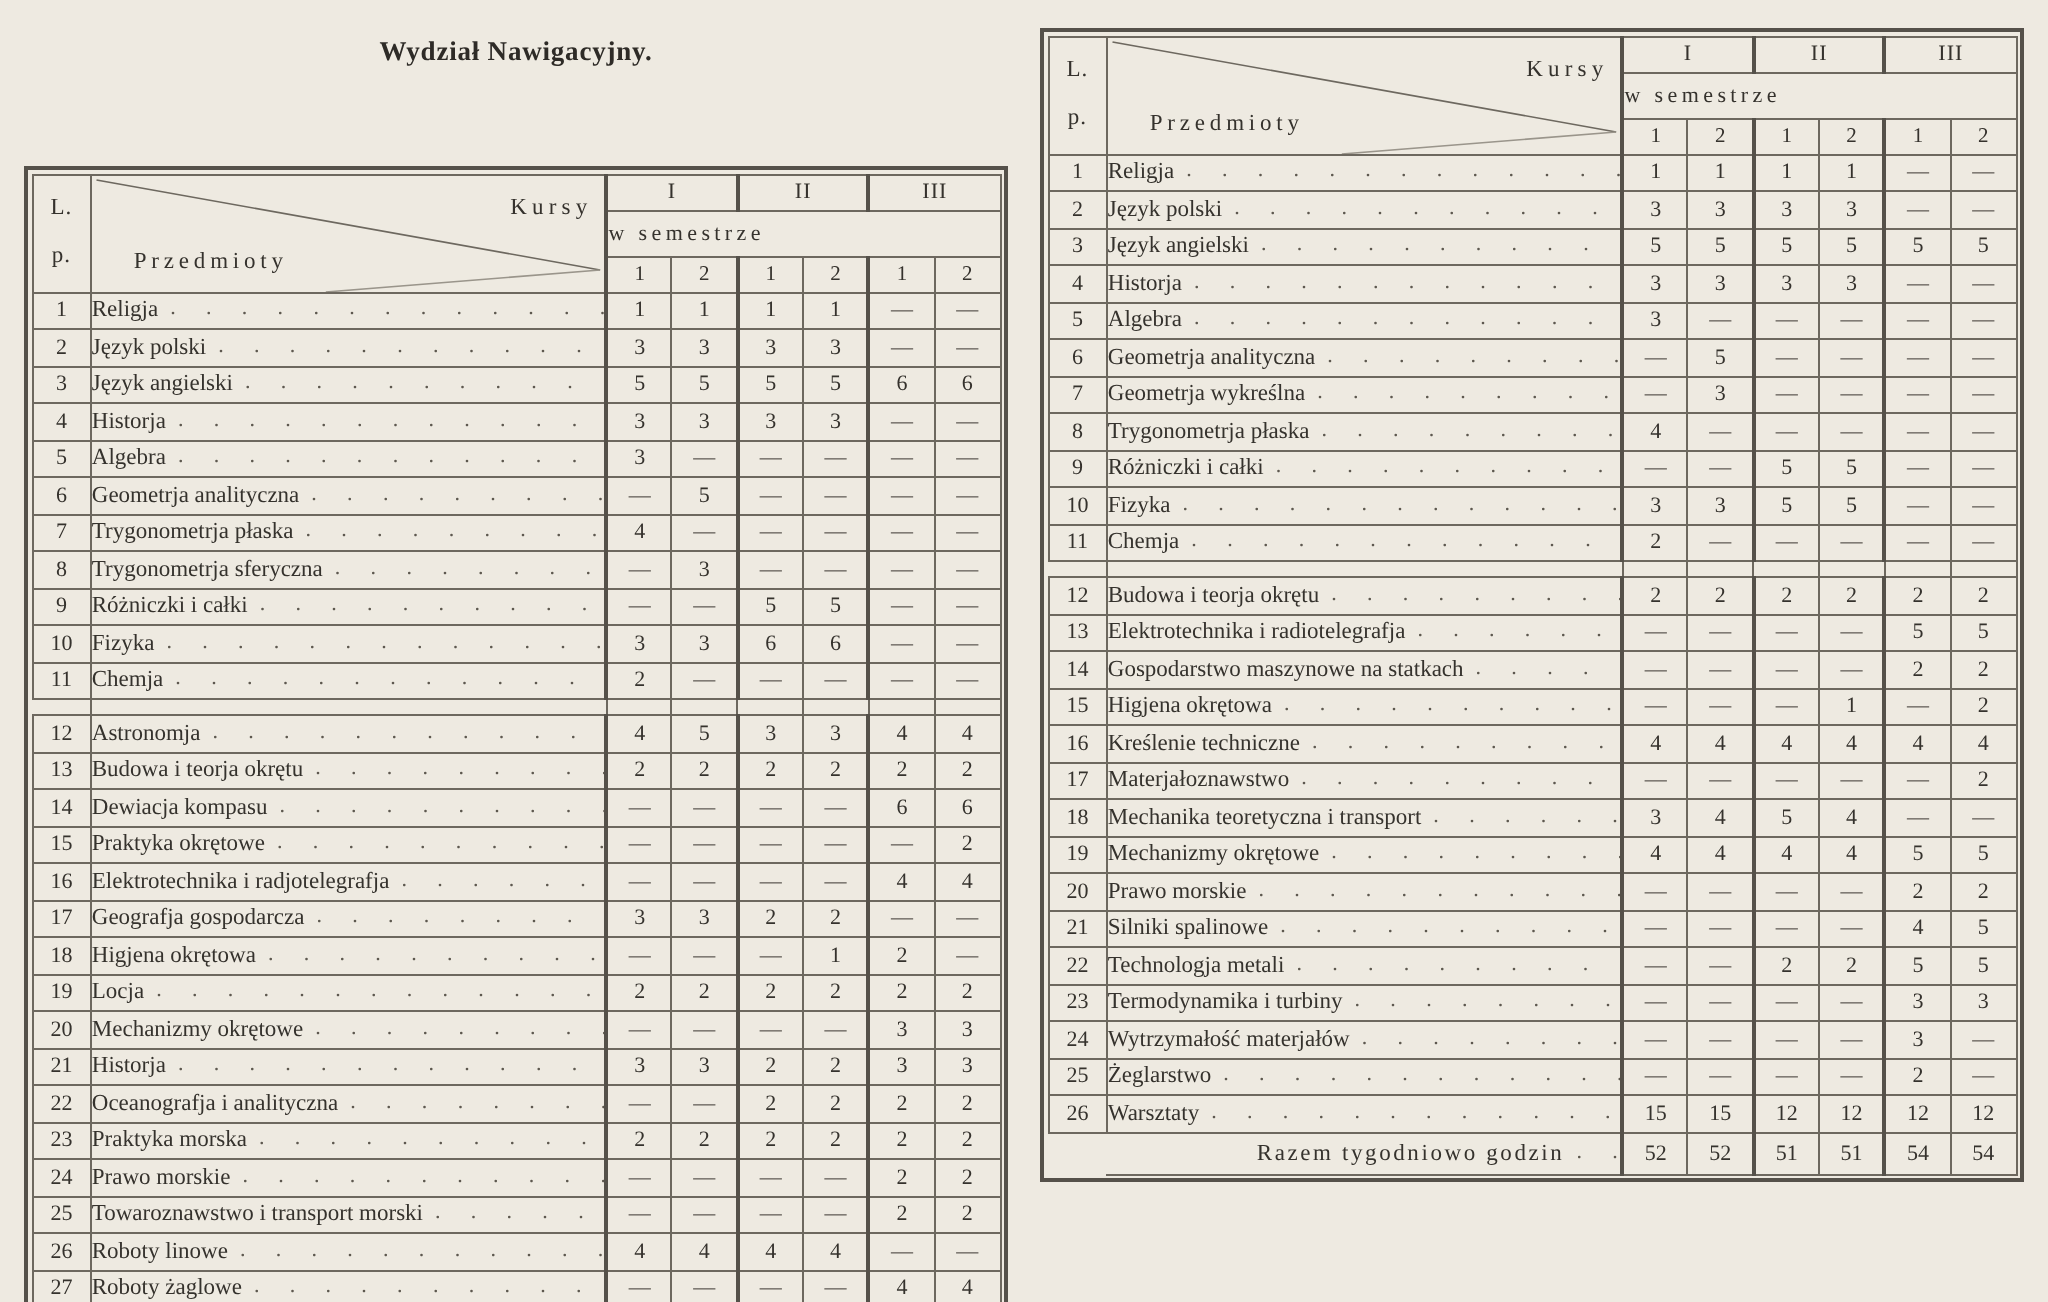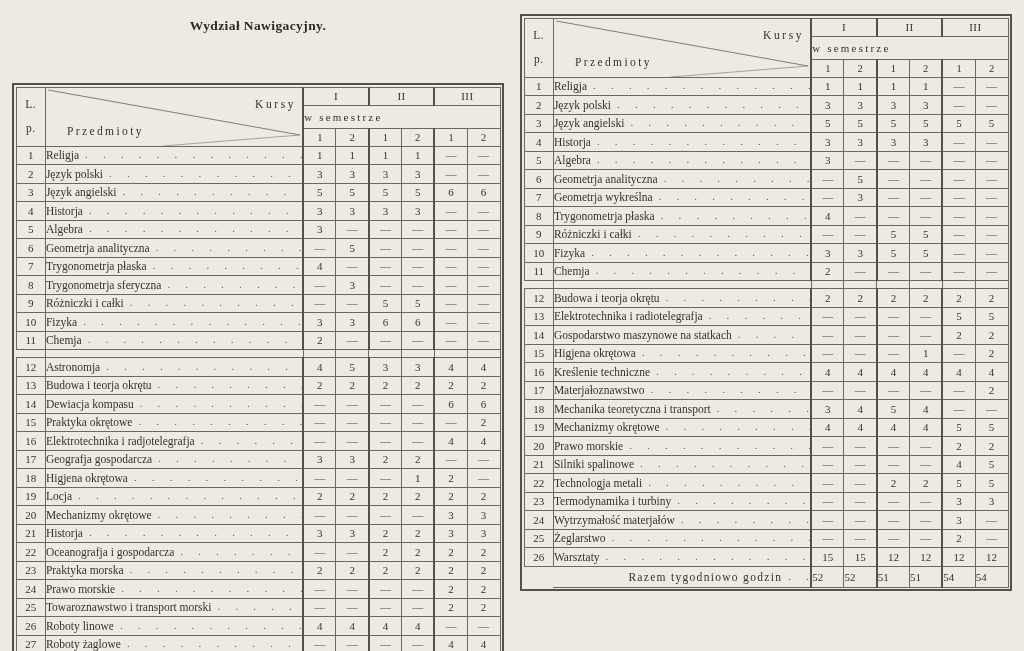--- a/index.html
+++ b/index.html
@@ -173,21 +173,21 @@
   }
   td.total-label {
     text-align: right;
     padding-right: 9px;
     font-size: 11.5px;
     letter-spacing: 1.3px;
     border-left: none !important;
   }
   td.total-lp { border: none !important; }
   td.total-num {
-    text-align: left;
+    text-align: center;
     font-size: 11px;
   }
 </style>
 </head>
 <body>
 
 <div class="page">
   <div class="panel">
     <div class="panel-title">Wydział Nawigacyjny.</div>
     <div class="tbl-outer">
@@ -555,21 +555,21 @@
               <td class="num">3</td>
               <td class="num thick-l">2</td>
               <td class="num">2</td>
               <td class="num thick-l">3</td>
               <td class="num">3</td>
             </tr>
             <tr class="r">
               <td class="lp">22</td>
               <td class="subj">
                 <span class="subj-wrap">
-                  <span class="subj-name">Oceanografja i gospodarcza</span>
+                  <span class="subj-name">Oceanografja i analityczna</span>
                   <span class="leader">. . . . . . . . . . . . . . . . . . . . . . . . . . . . . . .</span>
                 </span>
               </td>
               <td class="num dash thick-l">—</td>
               <td class="num dash">—</td>
               <td class="num thick-l">2</td>
               <td class="num">2</td>
               <td class="num thick-l">2</td>
               <td class="num">2</td>
             </tr>

